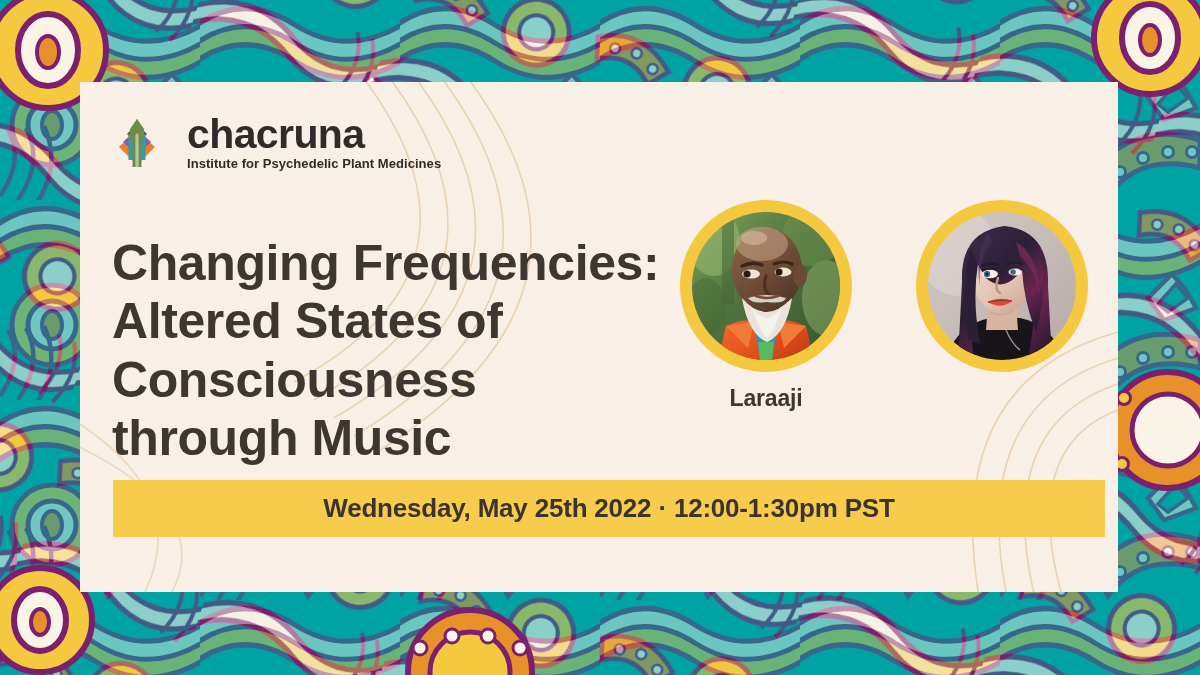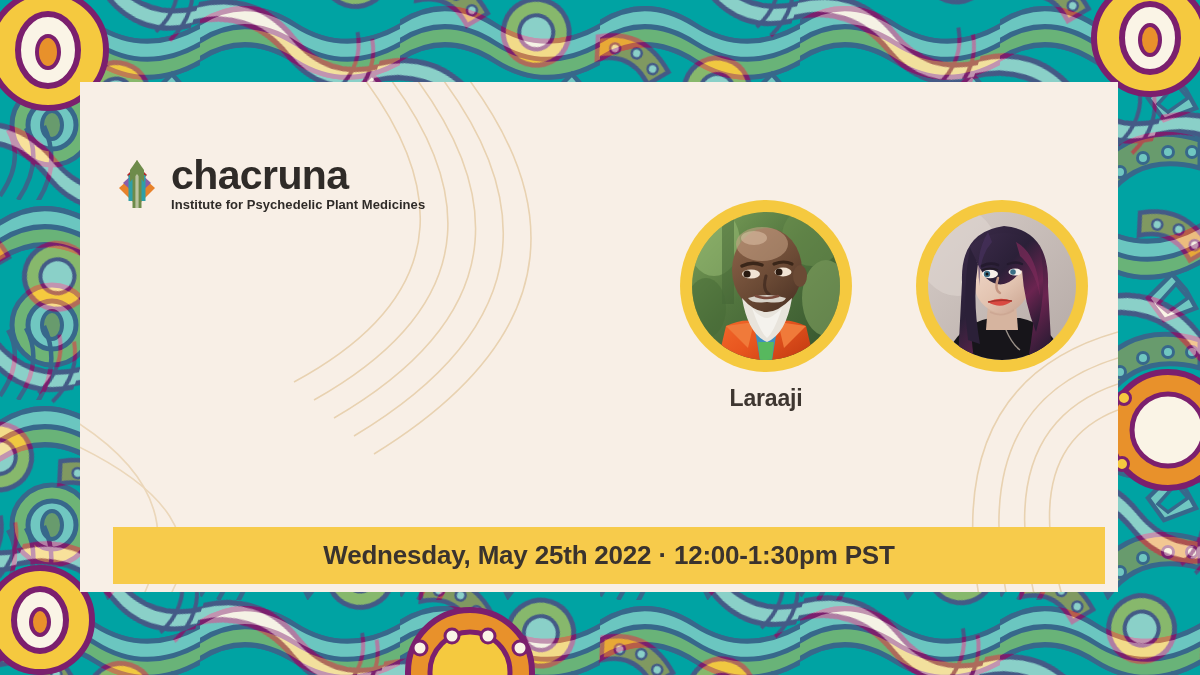--- a/index.html
+++ b/index.html
@@ -42,22 +42,21 @@
     pointer-events: none;
   }
 
   
   #logo-row {
     position: absolute;
     left: 31px;
     top: 33px;
     display: flex;
     align-items: center;
-    gap: 8px;
-    margin-top: 41px;
+    gap: 24px;
   }
   #logo-mark { width: 52px; height: 52px; display: block; }
   .logo-text-wrap { display: flex; flex-direction: column; }
   #logo-wordmark {
     font-size: 41px;
     font-weight: 700;
     color: #2F2B28;
     letter-spacing: -0.6px;
     line-height: 0.96;
     font-family: "Liberation Sans", sans-serif;
@@ -118,21 +117,21 @@
     font-size: 23px;
     font-weight: 700;
     color: #3E3630;
     letter-spacing: -0.2px;
   }
 
   
   #date-banner {
     position: absolute;
     left: 33px;
-    top: 445px;
+    top: 398px;
     width: 992px;
     height: 57px;
     background: #F7CB4B;
     display: flex;
     align-items: center;
     justify-content: center;
   }
   #date-text {
     font-size: 26px;
     font-weight: 700;
@@ -297,20 +296,24 @@
 
         <path d="M26 2 L33 12 L33 24 L26 16 Z" fill="#6E8B4A"></path>
         <path d="M26 2 L19 12 L19 24 L26 16 Z" fill="#6E8B4A"></path>
       </svg>
       <div class="logo-text-wrap">
         <div id="logo-wordmark">chacruna</div>
         <div id="logo-tagline">Institute for Psychedelic Plant Medicines</div>
       </div>
     </div>
 
+    <h1 id="title">Changing Frequencies:
+Altered States of
+Consciousness
+through Music</h1>
 
     <div id="speakers">
 
       <div class="speaker">
         <div class="portrait-ring">
           <div class="portrait-clip">
             <svg viewBox="0 0 148 148" width="148" height="148" xmlns="http://www.w3.org/2000/svg">
               <defs>
                 <linearGradient id="foliage" x1="0" y1="0" x2="1" y2="1">
                   <stop offset="0%" stop-color="#7FA45C"></stop>

